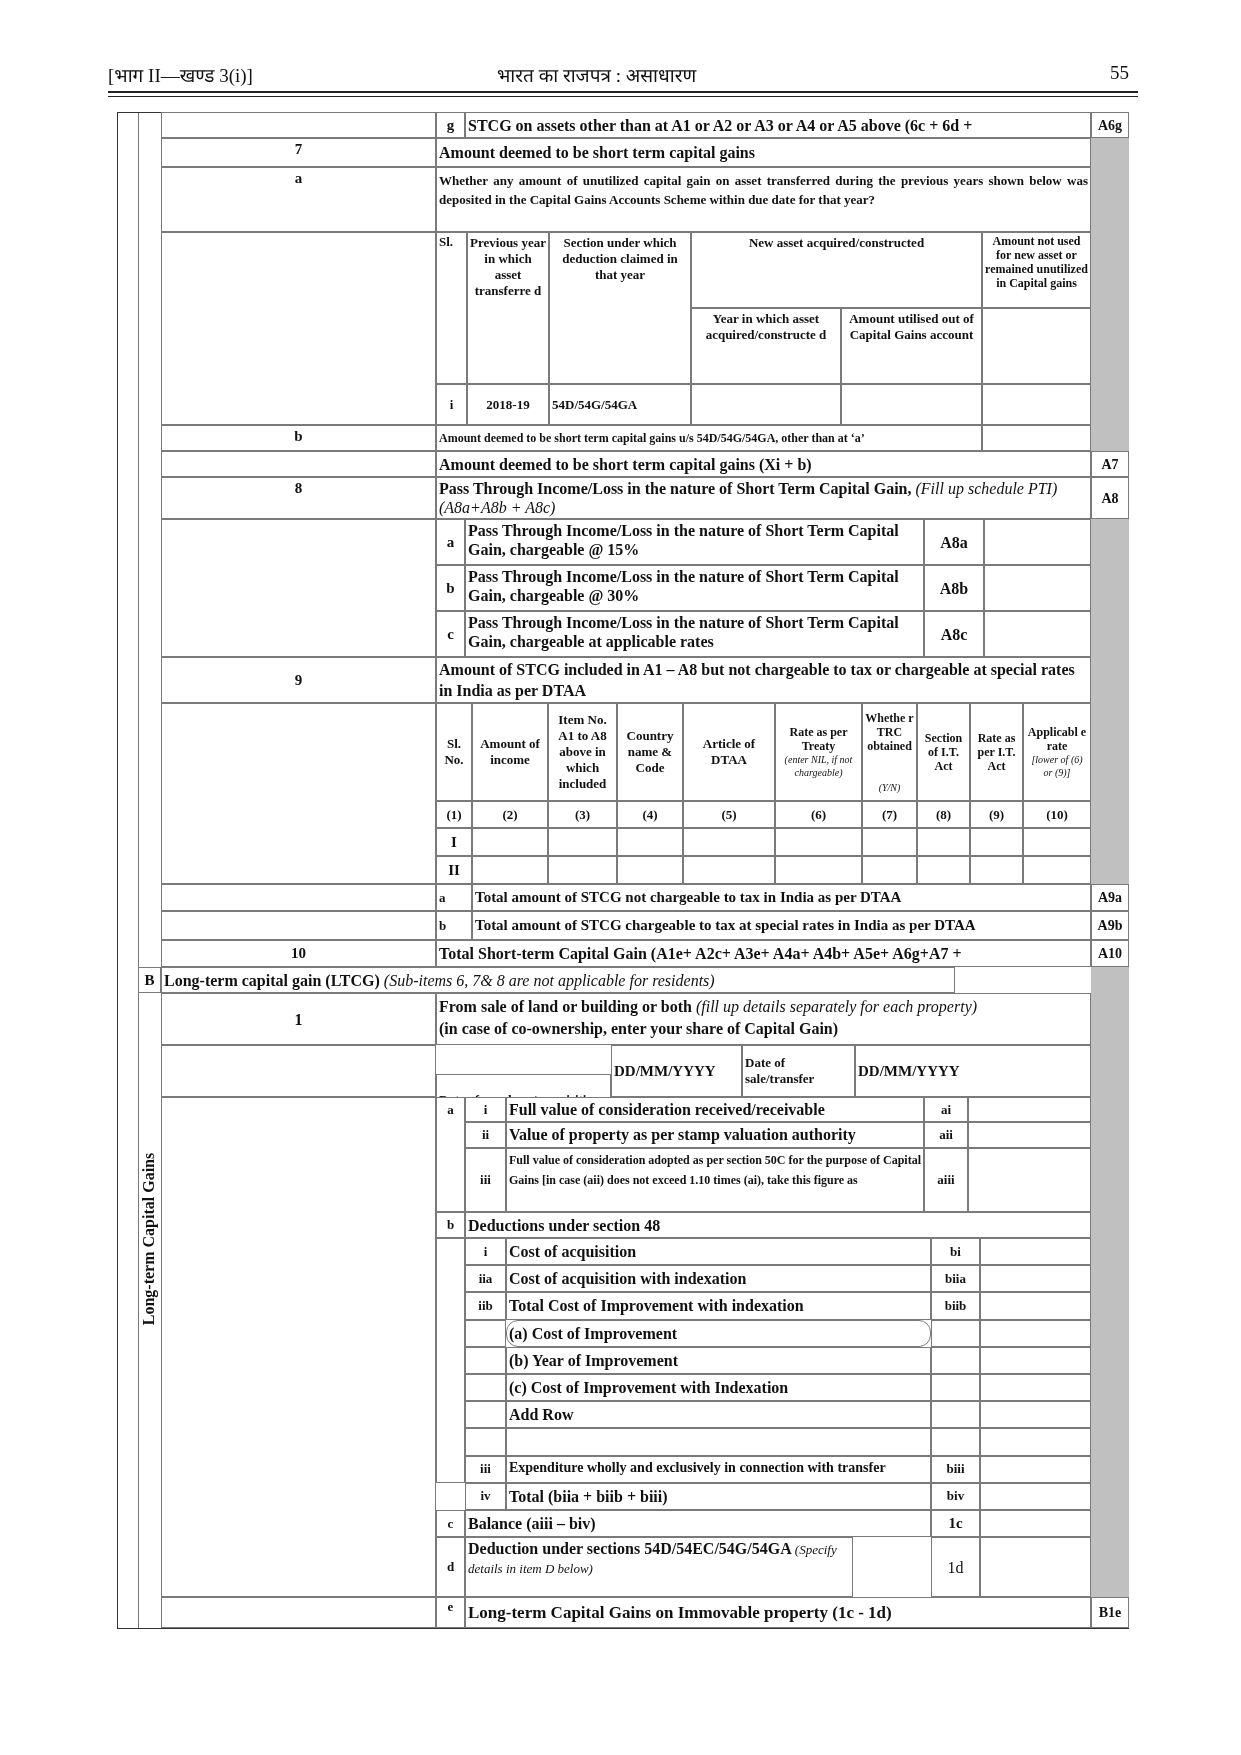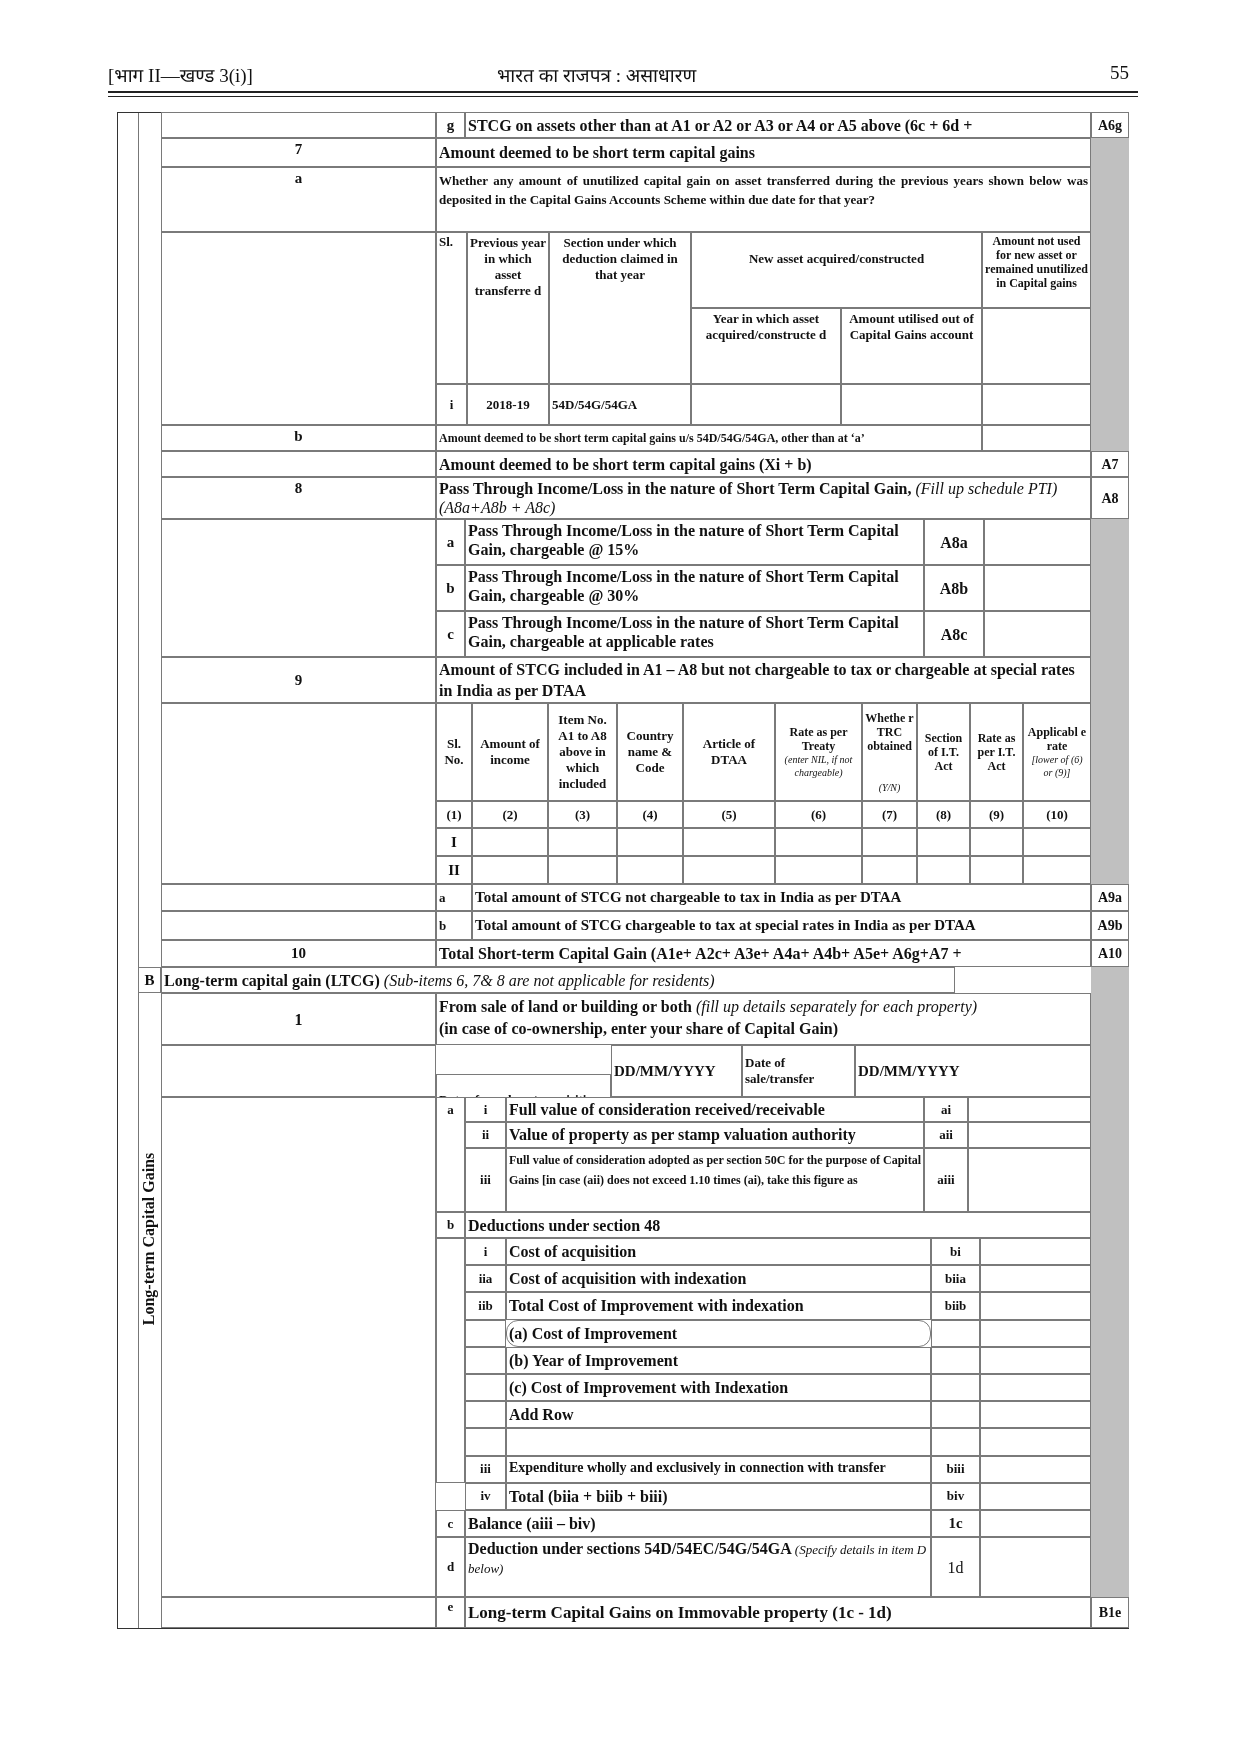--- a/index.html
+++ b/index.html
@@ -49,21 +49,21 @@
 <div class="cell ctr" style="left:161px; top:138px; width:275px; height:29px;">7</div>
 <div class="cell vc" style="left:436px; top:138px; width:655px; height:29px; font-size:16px;">Amount deemed to be short term capital gains</div>
 
 <div class="cell ctr" style="left:161px; top:167px; width:275px; height:65px;">a</div>
 <div class="cell just sm" style="left:436px; top:167px; width:655px; height:65px; padding-top:3px; line-height:19px;">Whether any amount of unutilized capital gain on asset transferred during the previous years shown below was deposited in the Capital Gains Accounts Scheme within due date for that year?</div>
 
 <div class="cell" style="left:161px; top:232px; width:275px; height:193px;"></div>
 <div class="cell sm" style="left:436px; top:232px; width:31px; height:152px;">Sl.</div>
 <div class="cell ctr sm" style="left:467px; top:232px; width:82px; height:152px; padding-top:2px;">Previous year in which asset transferre d</div>
 <div class="cell ctr sm" style="left:549px; top:232px; width:142px; height:152px; padding-top:2px;">Section under which deduction claimed in that year</div>
-<div class="cell ctr sm" style="left:691px; top:232px; width:291px; height:76px; padding-top:18px;">New asset acquired/constructed</div>
+<div class="cell ctr sm" style="left:691px; top:232px; width:291px; height:76px; padding-top:2px;">New asset acquired/constructed</div>
 <div class="cell ctr xs" style="left:982px; top:232px; width:109px; height:76px; padding-top:1px;">Amount not used for new asset or remained unutilized in Capital gains</div>
 <div class="cell ctr sm" style="left:691px; top:308px; width:150px; height:76px; padding-top:2px;">Year in which asset acquired/constructe d</div>
 <div class="cell ctr sm" style="left:841px; top:308px; width:141px; height:76px; padding-top:2px;">Amount utilised out of Capital Gains account</div>
 <div class="cell" style="left:982px; top:308px; width:109px; height:76px;"></div>
 
 <div class="cell vcc sm" style="left:436px; top:384px; width:31px; height:41px;">i</div>
 <div class="cell vcc sm" style="left:467px; top:384px; width:82px; height:41px;">2018-19</div>
 <div class="cell vc sm" style="left:549px; top:384px; width:142px; height:41px;">54D/54G/54GA</div>
 <div class="cell" style="left:691px; top:384px; width:150px; height:41px;"></div>
 <div class="cell" style="left:841px; top:384px; width:141px; height:41px;"></div>
@@ -260,21 +260,21 @@
     <div class="cell" style="left: 980px; top: 1455.6px; width: 111px; height: 27.2px;"></div>
     <div class="cell vcc sm" style="left: 465px; top: 1482.8px; width: 41px; height: 27.2px;">iv</div>
     <div class="cell vc" style="left: 506px; top: 1482.8px; width: 425px; height: 27.2px; font-size: 16px; align-items: center;">Total (biia + biib + biii)</div>
     <div class="cell vcc sm" style="left: 931px; top: 1482.8px; width: 49px; height: 27.2px;">biv</div>
     <div class="cell" style="left: 980px; top: 1482.8px; width: 111px; height: 27.2px;"></div>
     <div class="cell vcc sm" style="left: 436px; top: 1510px; width: 29px; height: 27px;">c</div>
     <div class="cell vc" style="left: 465px; top: 1510px; width: 466px; height: 27px; font-size: 16px;">Balance (aiii – biv)</div>
     <div class="cell vcc" style="left: 931px; top: 1510px; width: 49px; height: 27px;">1c</div>
     <div class="cell" style="left: 980px; top: 1510px; width: 111px; height: 27px;"></div>
     <div class="cell vcc sm" style="left: 436px; top: 1537px; width: 29px; height: 60px;">d</div>
-    <div class="cell" style="left: 465px; top: 1537px; width: 466px; height: 60px; font-size: 16px; "><span>Deduction under sections 54D/54EC/54G/54GA</span> <span class="it sm">(Specify details in item D below)</span></div>
+    <div class="cell" style="left: 465px; top: 1537px; width: 388px; height: 60px; font-size: 16px; "><span>Deduction under sections 54D/54EC/54G/54GA</span> <span class="it sm">(Specify details in item D below)</span></div>
     <div class="cell vcc nb" style="left: 931px; top: 1537px; width: 49px; height: 60px; font-size: 16px;">1d</div>
     <div class="cell" style="left: 980px; top: 1537px; width: 111px; height: 60px;"></div>
     <div class="cell ctr sm" style="left: 436px; top: 1597px; width: 29px; height: 31px;">e</div>
     <div class="cell vc" style="left: 465px; top: 1597px; width: 626px; height: 31px; font-size: 17px;">Long-term Capital Gains on Immovable property (1c - 1d)</div>
     <div class="cell vcc" style="left: 1091px; top: 1597px; width: 38px; height: 31px; font-size: 14px;">B1e</div>
   </div>
 
 <div class="cell" style="left:161px; top:1597px; width:275px; height:31px;"></div>
 
 </body></html>

